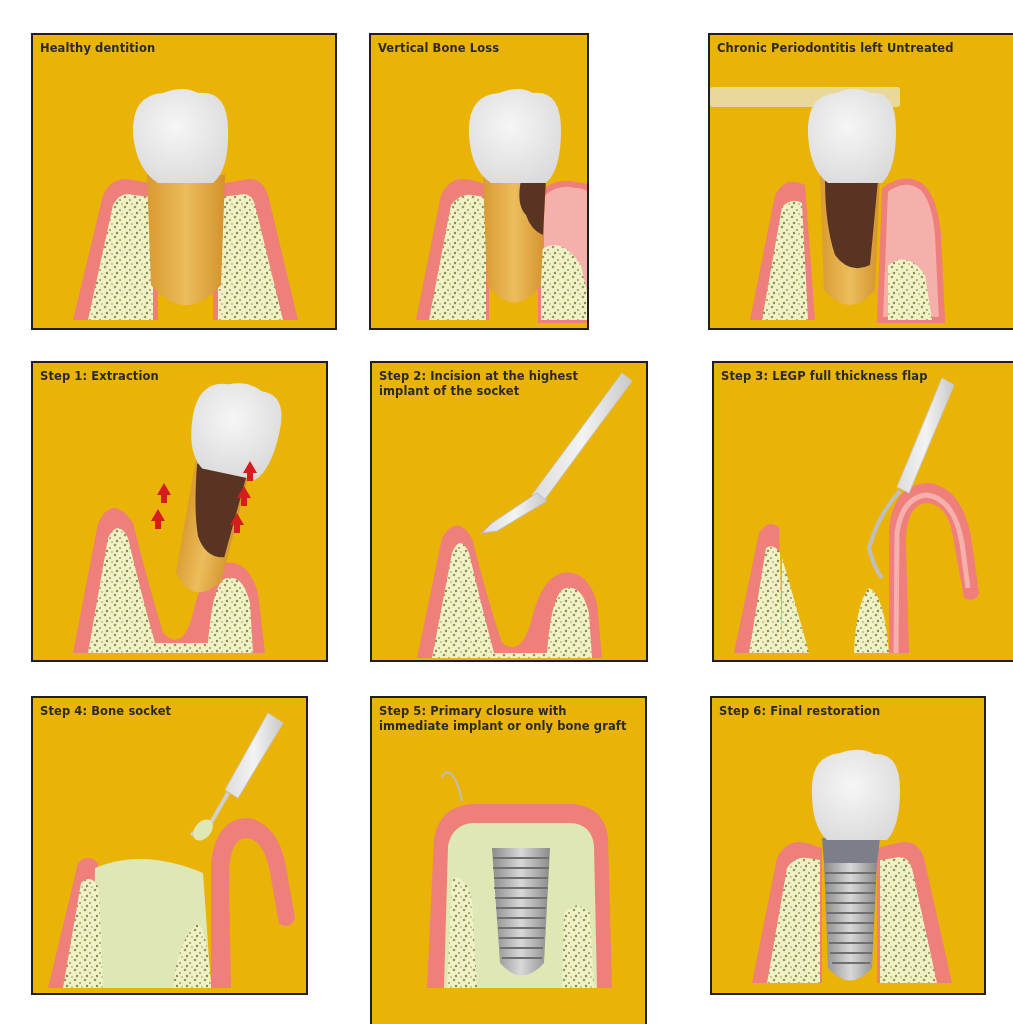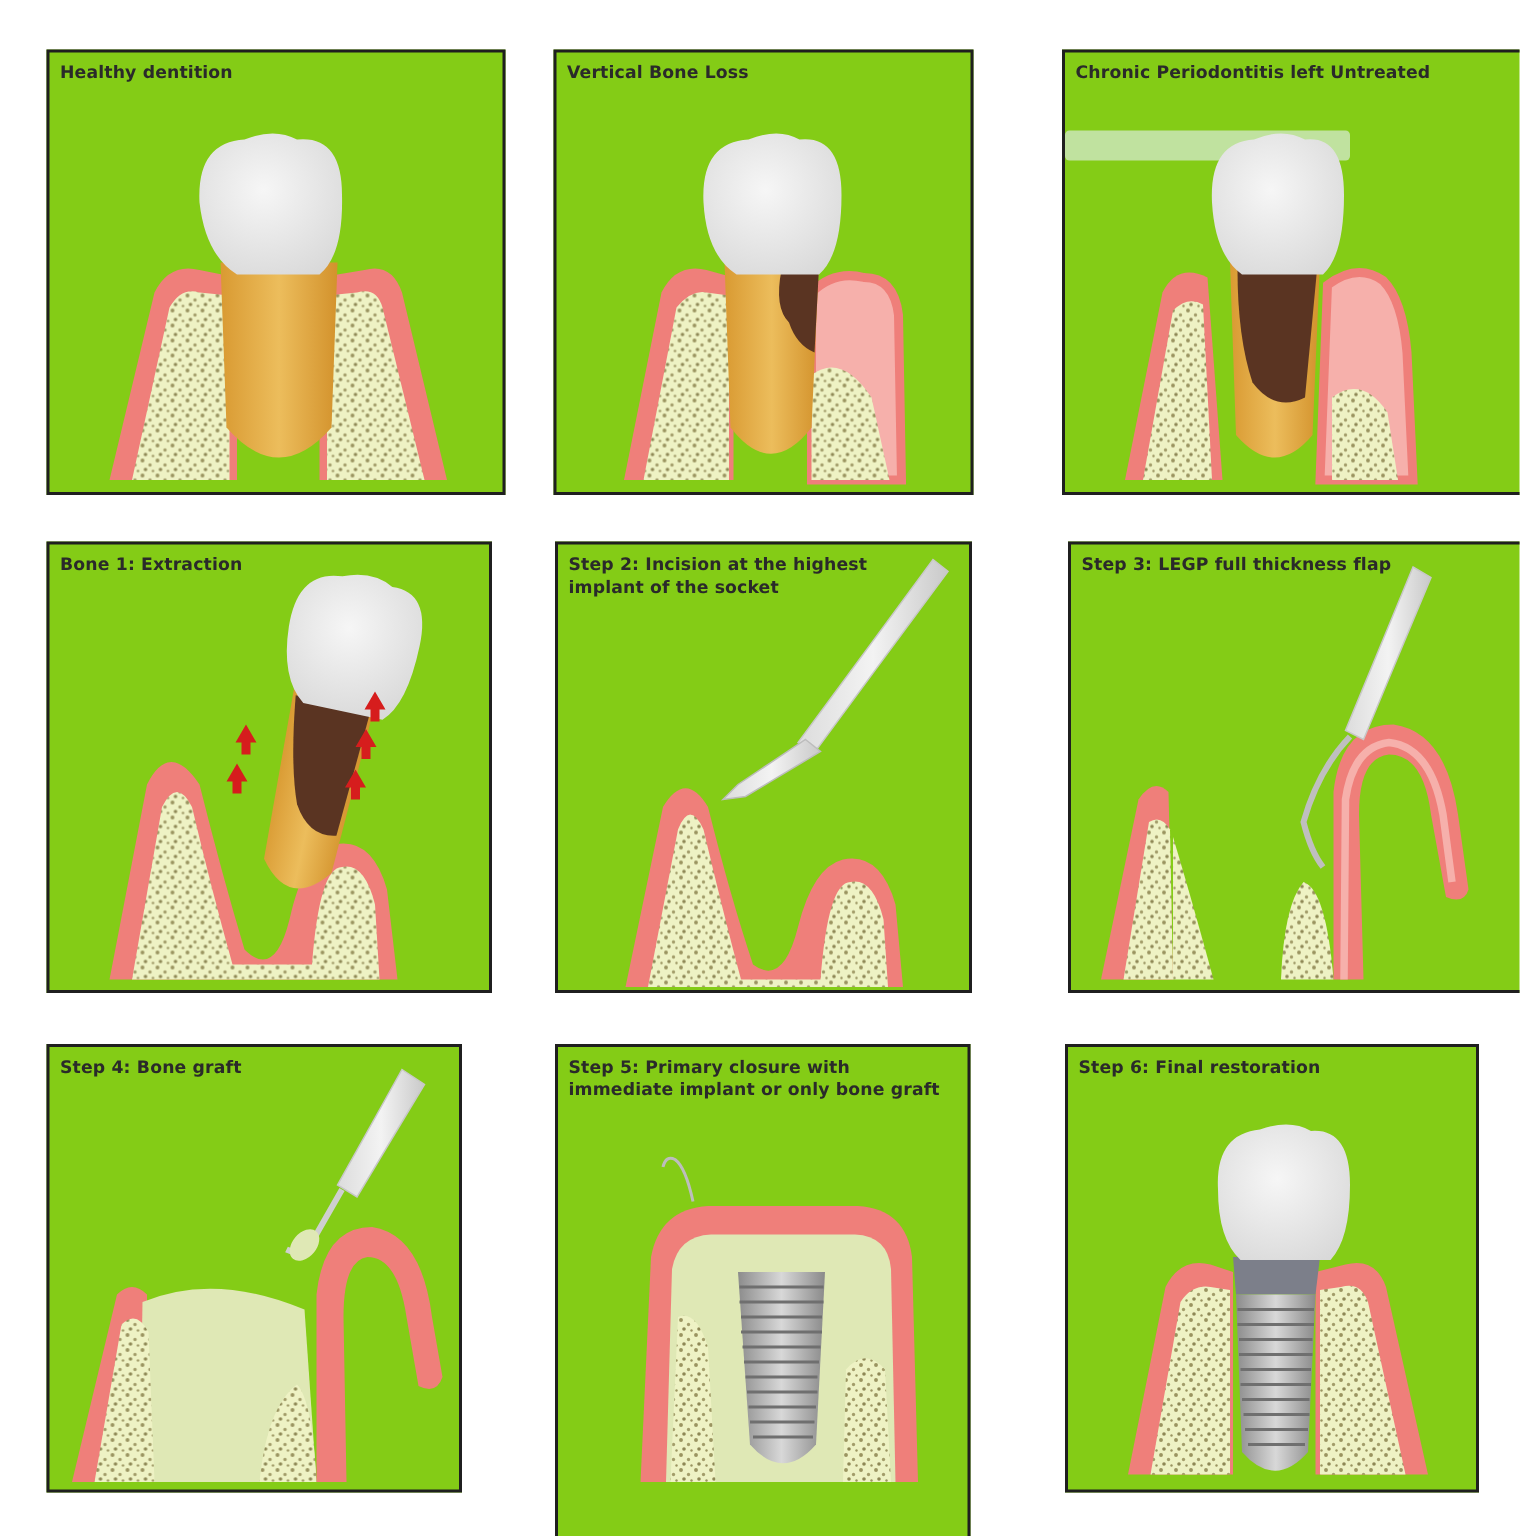--- a/index.html
+++ b/index.html
@@ -1,17 +1,17 @@
 <!DOCTYPE html>
 <html><head>
 <meta charset="utf-8">
 <style>
   html,body{margin:0;padding:0;background:#fff;}
   body{width:1013px;height:1024px;position:relative;overflow:hidden;font-family:"DejaVu Sans","Liberation Sans",sans-serif;}
-  .panel{position:absolute;box-sizing:border-box;border:2.5px solid #1f1f1f;background:#84cc16;overflow:hidden;}
+  .panel{position:absolute;box-sizing:border-box;border:2.5px solid #1f1f1f;background:#eab308;overflow:hidden;}
   .label{position:absolute;left:7px;top:6px;font-size:11.5px;font-weight:bold;color:#2a2a2a;line-height:15px;letter-spacing:0.1px;}
   svg.art{position:absolute;left:0;top:0;}
   .wm{position:absolute;left:0;top:52px;width:190px;height:20px;background:#e8f0fb;opacity:.6;border-radius:3px;}
 </style>
 </head>
 <body>
 
 <svg width="0" height="0" style="position:absolute">
   <defs>
     <pattern id="bonepat" width="10" height="10" patternUnits="userSpaceOnUse">
@@ -46,21 +46,21 @@
 <div class="panel" style="left:31px;top:33px;width:306px;height:297px;">
   <span class="label">Healthy dentition</span>
   <svg class="art" width="306" height="297">
     <path d="M40 285 L70 160 Q80 140 100 145 L125 150 L125 285 Z M180 150 L210 145 Q228 140 235 160 L265 285 L180 285 Z" fill="#ef7f7a"></path>
     <path d="M55 285 L80 170 Q88 156 100 160 L120 162 L120 285 Z M185 162 L205 160 Q218 156 222 170 L250 285 L185 285 Z" fill="url(#bonepat)"></path>
     <path d="M114 140 L192 140 L188 250 Q153 290 118 250 Z" fill="url(#rootg)"></path>
     <path d="M100 100 Q98 60 130 58 Q150 50 165 58 Q195 55 195 95 Q196 135 180 148 L125 148 Q104 135 100 100 Z" fill="url(#crowng)"></path>
   </svg>
 </div>
 
-<div class="panel" style="left:369px;top:33px;width:280px;height:297px;">
+<div class="panel" style="left:369px;top:33px;width:220px;height:297px;">
   <span class="label">Vertical Bone Loss</span>
   <svg class="art" width="276" height="297">
     <path d="M45 285 L70 160 Q80 140 100 145 L118 150 L118 285 Z" fill="#ef7f7a"></path>
     <path d="M170 160 Q185 145 205 150 Q225 150 228 175 L230 285 L170 285 Z" fill="#f6b0ab" stroke="#ef7f7a" stroke-width="6"></path>
     <path d="M58 285 L80 170 Q90 158 100 160 L115 162 L115 285 Z" fill="url(#bonepat)"></path>
     <path d="M170 215 Q190 200 210 230 L222 285 L170 285 Z" fill="url(#bonepat)"></path>
     <path d="M112 140 L175 140 L170 250 Q143 285 116 250 Z" fill="url(#rootg)"></path>
     <path d="M150 145 L175 143 L172 200 Q160 195 155 180 Q145 170 150 145 Z" fill="#5a3422"></path>
     <path d="M98 100 Q96 60 128 58 Q148 50 162 58 Q190 55 190 95 Q190 135 175 148 L120 148 Q100 135 98 100 Z" fill="url(#crowng)"></path>
   </svg>
@@ -74,21 +74,21 @@
     <path d="M175 155 Q195 140 212 152 Q225 165 228 200 L232 285 L170 285 Z" fill="#f6b0ab" stroke="#ef7f7a" stroke-width="6"></path>
     <path d="M52 285 L72 172 Q82 162 92 168 L98 285 Z" fill="url(#bonepat)"></path>
     <path d="M178 230 Q198 215 215 240 L222 285 L178 285 Z" fill="url(#bonepat)"></path>
     <path d="M110 140 L170 140 L165 255 Q140 285 114 255 Z" fill="url(#rootg)"></path>
     <path d="M115 145 L168 145 L160 230 Q140 240 125 220 Q115 190 115 145 Z" fill="#5a3422"></path>
     <path d="M98 100 Q96 60 126 58 Q145 50 160 58 Q186 55 186 95 Q186 135 172 148 L118 148 Q100 135 98 100 Z" fill="url(#crowng)"></path>
   </svg>
 </div>
 
 <div class="panel" style="left:31px;top:361px;width:297px;height:301px;">
-  <span class="label">Bone 1: Extraction</span>
+  <span class="label">Step 1: Extraction</span>
   <svg class="art" width="297" height="301">
     <path d="M40 290 L65 160 Q80 130 100 160 Q115 220 130 270 Q150 290 160 250 Q170 205 190 200 Q215 195 225 230 L232 290 Z" fill="#ef7f7a"></path>
     <path d="M55 290 L75 175 Q85 155 95 175 Q108 230 122 280 L175 280 Q180 215 195 215 Q210 212 217 240 L220 290 Z" fill="url(#bonepat)"></path>
     <g transform="rotate(12 175 160)">
       <path d="M150 100 L205 100 L200 215 Q177 245 154 215 Z" fill="url(#rootg)"></path>
       <path d="M152 104 L203 104 L198 190 Q180 195 168 175 Q158 150 152 104 Z" fill="#5a3422"></path>
       <path d="M138 60 Q136 22 166 20 Q185 12 200 20 Q226 18 226 55 Q226 95 212 108 L158 108 Q140 95 138 60 Z" fill="url(#crowng)"></path>
     </g>
     <g fill="#d61d1d">
       <path d="M124 132 l7 -12 l7 12 h-4 v8 h-6 v-8 z"></path>
@@ -122,21 +122,21 @@
     <path d="M175 290 L175 165 Q180 120 215 120 Q250 125 258 180 L265 230 Q262 240 250 235 L240 180 Q235 140 212 140 Q192 142 192 180 L195 290 Z" fill="#ef7f7a"></path>
     <path d="M182 290 L183 170 Q188 135 212 132 Q240 135 248 180 L254 225" fill="none" stroke="#f6b0ab" stroke-width="5"></path>
     <g>
       <path d="M228 15 L240 22 L195 130 L183 124 Z" fill="url(#toolg)" stroke="#c8c8c8"></path>
       <path d="M186 128 Q165 150 155 185 Q160 205 168 215" fill="none" stroke="#bfbfbf" stroke-width="4"></path>
     </g>
   </svg>
 </div>
 
 <div class="panel" style="left:31px;top:696px;width:277px;height:299px;">
-  <span class="label">Step 4: Bone graft</span>
+  <span class="label">Step 4: Bone socket</span>
   <svg class="art" width="277" height="299">
     <path d="M15 290 L45 165 Q55 155 65 165 L65 290 Z" fill="#ef7f7a"></path>
     <path d="M60 290 L62 170 Q110 150 170 175 L178 290 Z" fill="#dfe8b5"></path>
     <path d="M30 290 L48 185 Q58 175 66 190 L70 290 Z" fill="url(#bonepat)"></path>
     <path d="M140 290 Q145 240 165 225 Q175 235 178 290 Z" fill="url(#bonepat)"></path>
     <path d="M178 290 L178 165 Q183 120 215 120 Q248 125 255 180 L262 220 Q258 232 246 226 L238 180 Q232 140 212 140 Q196 142 196 180 L198 290 Z" fill="#ef7f7a"></path>
     <g>
       <path d="M235 15 L250 25 L205 100 L192 92 Z" fill="url(#toolg)" stroke="#c8c8c8"></path>
       <path d="M195 95 L175 130 Q168 140 158 135" fill="none" stroke="#cfcfcf" stroke-width="4"></path>
       <ellipse cx="170" cy="132" rx="8" ry="12" fill="#dfe8b5" transform="rotate(40 170 132)"></ellipse>

